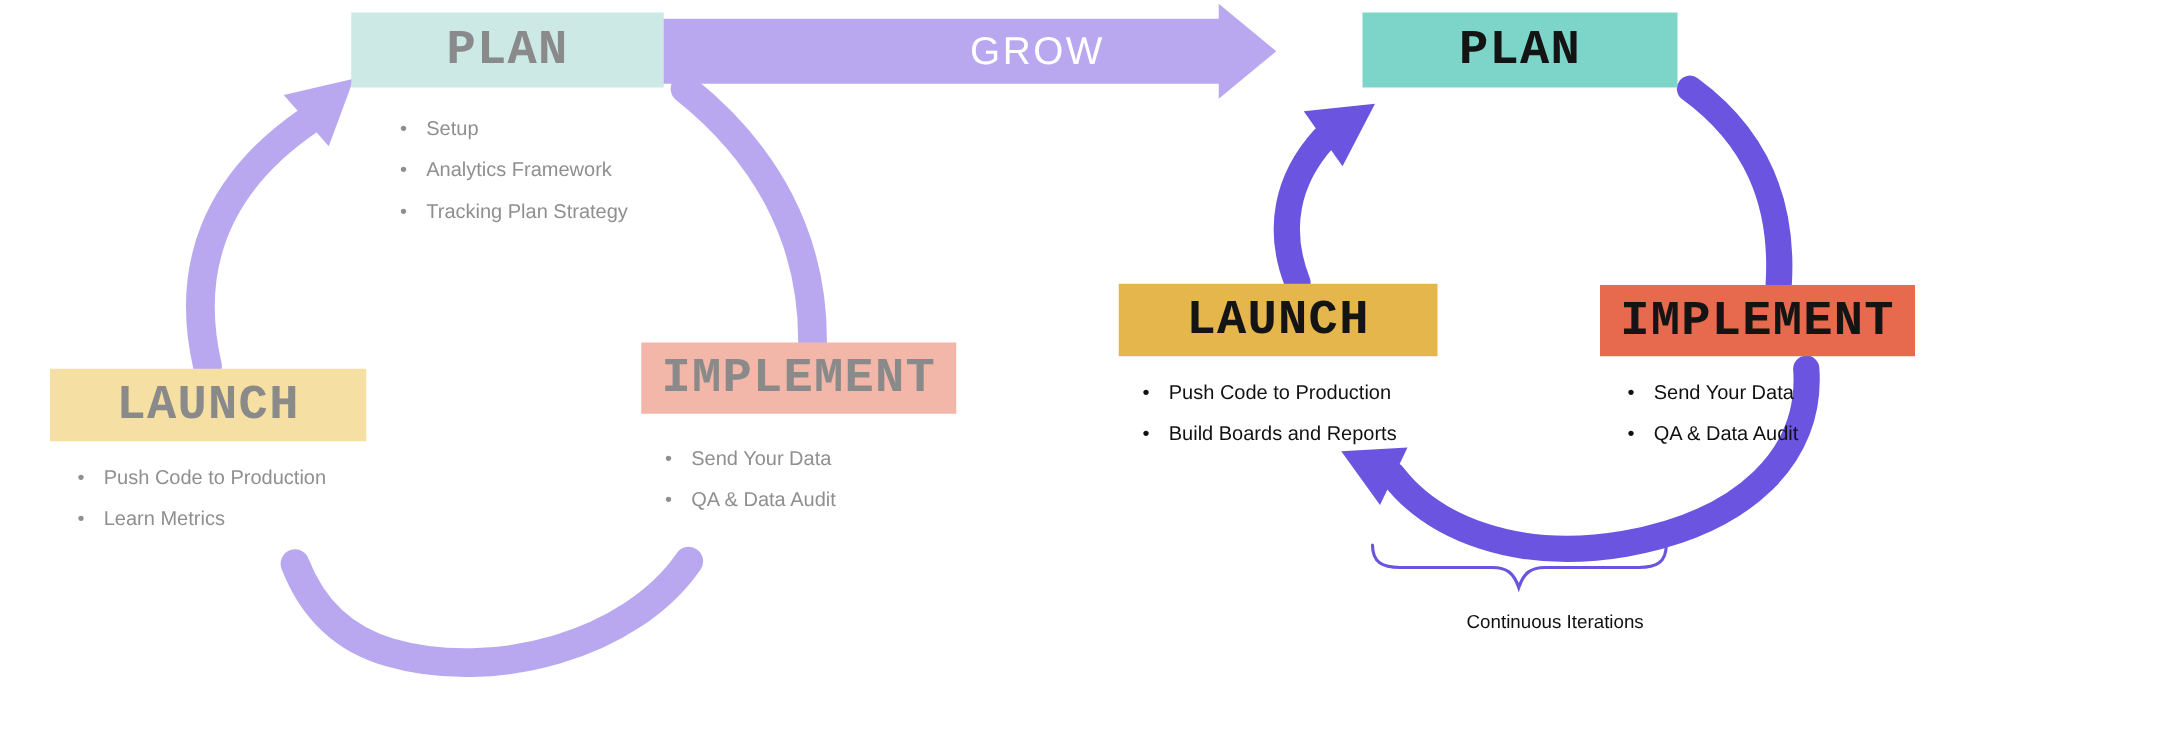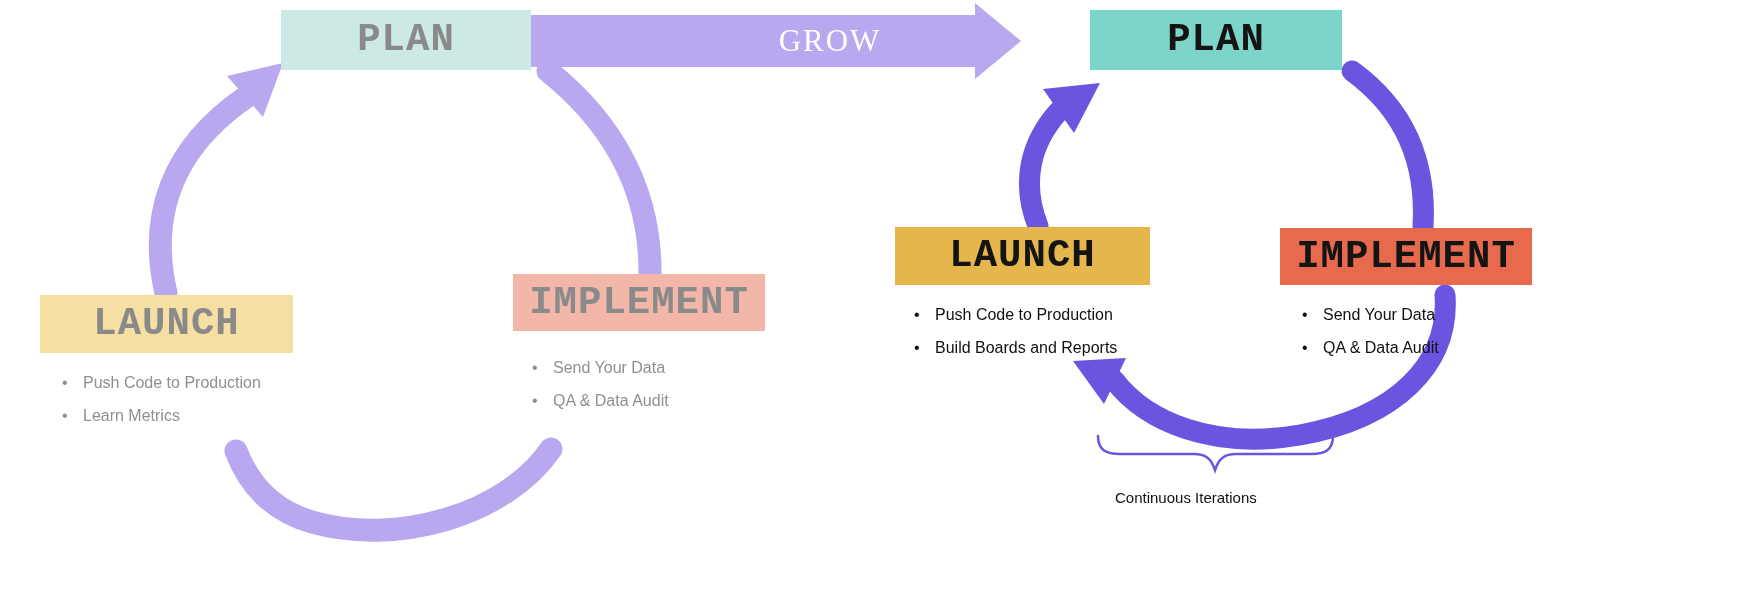--- a/index.html
+++ b/index.html
@@ -48,28 +48,27 @@
     top: 15px;
     width: 600px;
     height: 52px;
     display: flex;
     align-items: center;
     justify-content: center;
     font-size: 31px;
     font-weight: 400;
     letter-spacing: 2px;
     pointer-events: none;
-    font-family: Liberation Serif, serif;
   }
   .caption {
     position: absolute;
     left: 1115px;
     top: 489px;
     width: 200px;
-    text-align: left;
+    text-align: right;
     font-size: 15px;
   }
 </style>
 </head>
 <body>
 
 <div class="canvas">
 
   <svg class="layer" width="1740" height="589" viewBox="0 0 1740 589">
 
@@ -89,20 +88,25 @@
       <path d="M 1445 295 C 1450 365 1395 418 1300 435 C 1213 450 1146 422 1114 380" fill="none" stroke-width="21" stroke-linecap="round" style="stroke: rgb(107, 84, 224);"></path>
       <polygon points="1073,361 1126,358 1104,404" style="fill: rgb(107, 84, 224);"></polygon>
       <path d="M 1098 436 C 1098 450 1106 454 1120 454 L 1194 454 C 1205 454 1211 458 1215 470 C 1219 458 1225 454 1236 454 L 1311 454 C 1325 454 1333 450 1333 436" fill="none" stroke-width="2.5" stroke-linecap="round" style="stroke: rgb(107, 84, 224);"></path>
     </g>
   </svg>
 
   <div class="grow-label" style="color: rgb(255, 255, 255);">GROW</div>
 
   <div class="box" style="left: 281px; top: 10px; width: 250px; height: 60px; background-color: rgb(204, 233, 229); color: rgb(138, 138, 138);">PLAN</div>
 
+  <ul class="bullets" style="left: 318px; top: 94px; color: rgb(143, 143, 143);">
+      <li>Setup</li>
+      <li>Analytics Framework</li>
+      <li>Tracking Plan Strategy</li>
+    </ul>
 
   <div class="box" style="left: 513px; top: 274px; width: 252px; height: 57px; background-color: rgb(242, 183, 169); color: rgb(138, 138, 138);">IMPLEMENT</div>
 
   <ul class="bullets" style="left: 530px; top: 358px; color: rgb(143, 143, 143);">
       <li>Send Your Data</li>
       <li>QA &amp; Data Audit</li>
     </ul>
 
   <div class="box" style="left: 40px; top: 295px; width: 253px; height: 58px; background-color: rgb(246, 223, 162); color: rgb(138, 138, 138);">LAUNCH</div>
 

